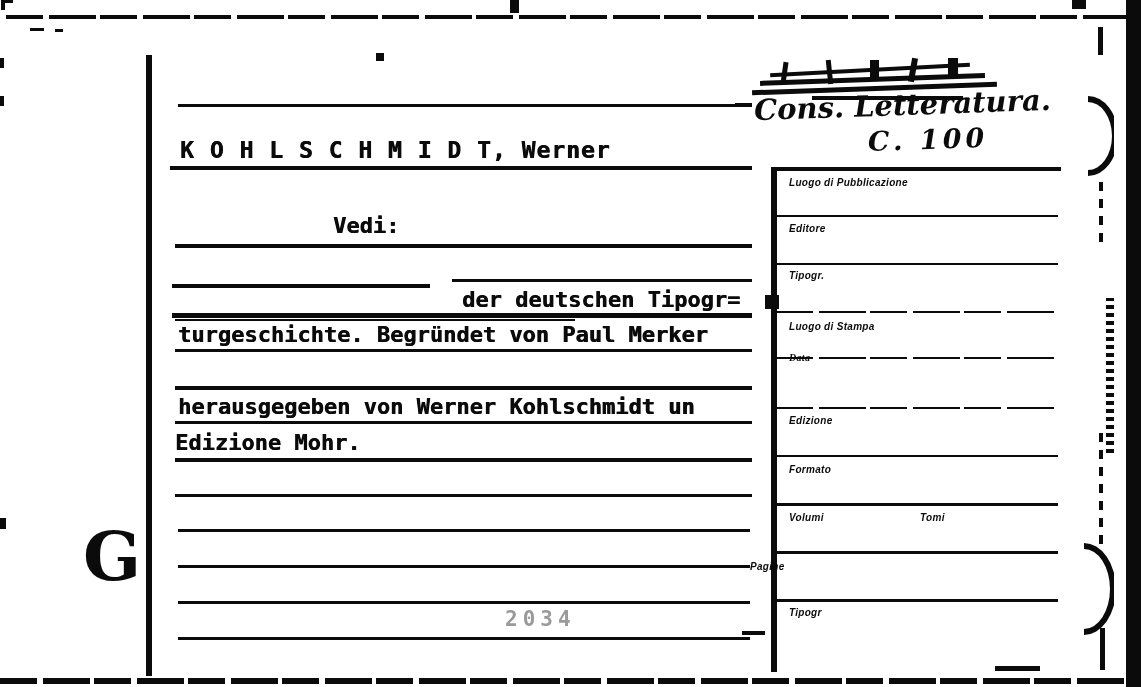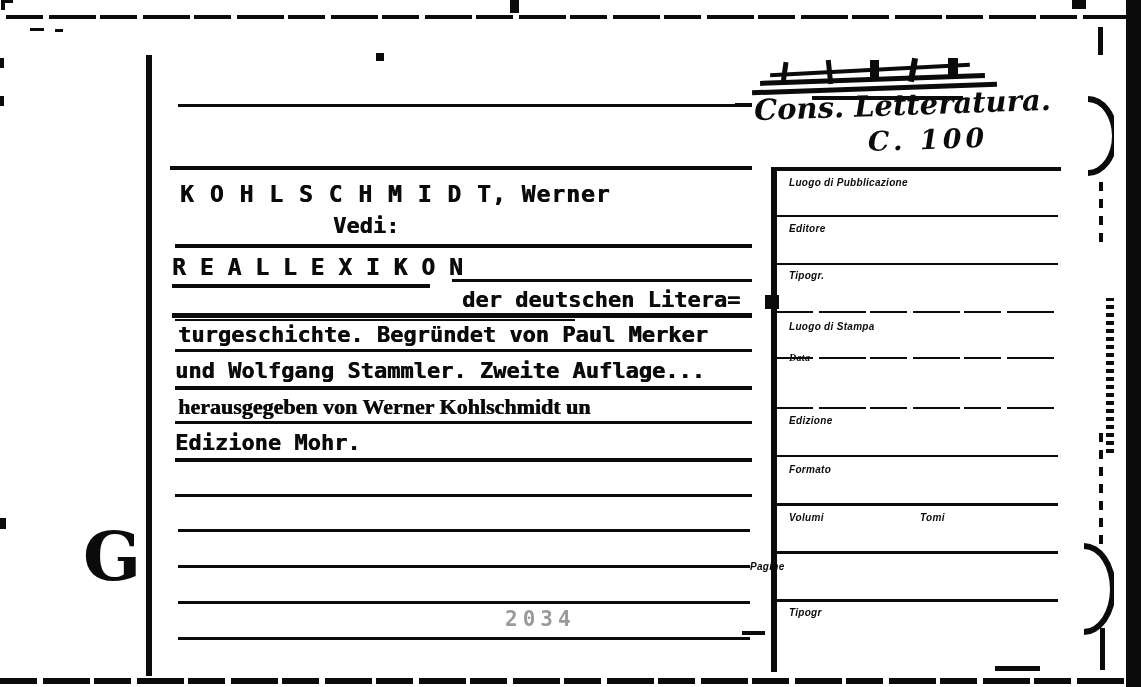--- a/index.html
+++ b/index.html
@@ -77,27 +77,25 @@
   <div class="rule" style="left:175px;top:349px;width:577px;"></div>
   <div class="rule" style="left:175px;top:386px;width:577px;height:4px;"></div>
   <div class="rule" style="left:175px;top:421px;width:577px;"></div>
   <div class="rule" style="left:175px;top:458px;width:577px;height:4px;"></div>
   <div class="rule" style="left:175px;top:494px;width:577px;"></div>
   <div class="rule" style="left:178px;top:529px;width:572px;"></div>
   <div class="rule" style="left:178px;top:565px;width:572px;"></div>
   <div class="rule" style="left:178px;top:601px;width:572px;"></div>
   <div class="rule" style="left:178px;top:637px;width:572px;"></div>
 
-  <div class="tw" style="left:180px;top:137px;font-size:23px;letter-spacing:1px;margin-top:44px;">K O H L S C H M I D T, Werner</div>
+  <div class="tw" style="left:180px;top:137px;font-size:23px;letter-spacing:1px;">K O H L S C H M I D T, Werner</div>
   <div class="tw" style="left:333px;top:213px;">Vedi:</div>
-  <div class="tw" style="left:172px;top:254px;font-size:23px;">R E A L L E X I K O N</div>
-  <div class="tw" style="left:462px;top:287px;">der deutschen Litera=</div>
+  <div class="tw" style="left:462px;top:287px;">der deutschen Tipogr=</div>
   <div class="tw" style="left:178px;top:322px;">turgeschichte. Begründet von Paul Merker</div>
-  <div class="tw" style="left:175px;top:358px;">und Wolfgang Stammler. Zweite Auflage...</div>
-  <div class="tw" style="left:178px;top:394px;font-family:Liberation Serif, serif;">herausgegeben von Werner Kohlschmidt un</div>
+  <div class="tw" style="left:178px;top:394px;">herausgegeben von Werner Kohlschmidt un</div>
   <div class="tw" style="left:175px;top:430px;">Edizione Mohr.</div>
 
   <div class="tw" style="left:505px;top:607px;color:#9a9a9a;text-shadow:none;letter-spacing:5px;font-size:21px;">2034</div>
 
   <div style="position:absolute;left:752px;top:58px;width:250px;height:46px;">
     <div class="scribline" style="left:18px;top:10px;width:200px;transform:rotate(-3deg);"></div>
     <div class="scribline" style="left:8px;top:19px;width:225px;transform:rotate(-2deg);height:5px;"></div>
     <div class="scribline" style="left:0px;top:28px;width:245px;transform:rotate(-2deg);height:5px;"></div>
     <div class="mark" style="left:30px;top:4px;width:5px;height:22px;transform:rotate(8deg);"></div>
     <div class="mark" style="left:75px;top:2px;width:5px;height:24px;transform:rotate(-6deg);"></div>

